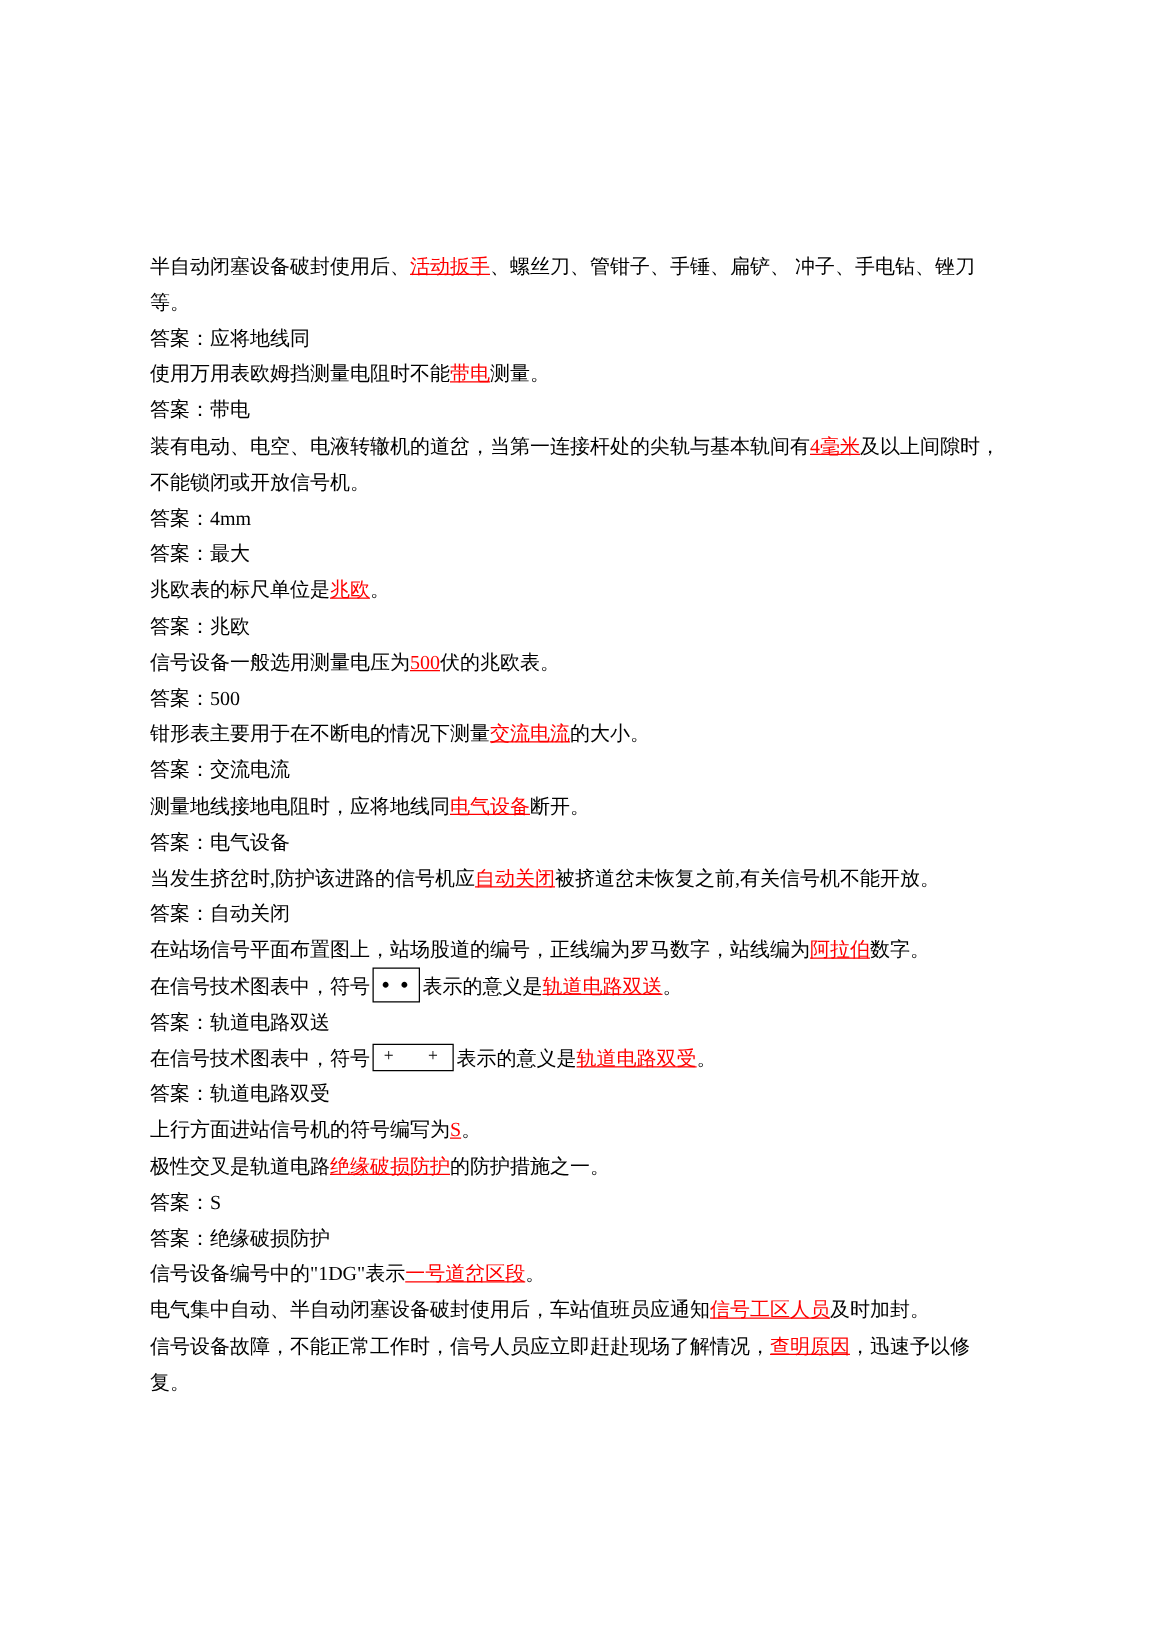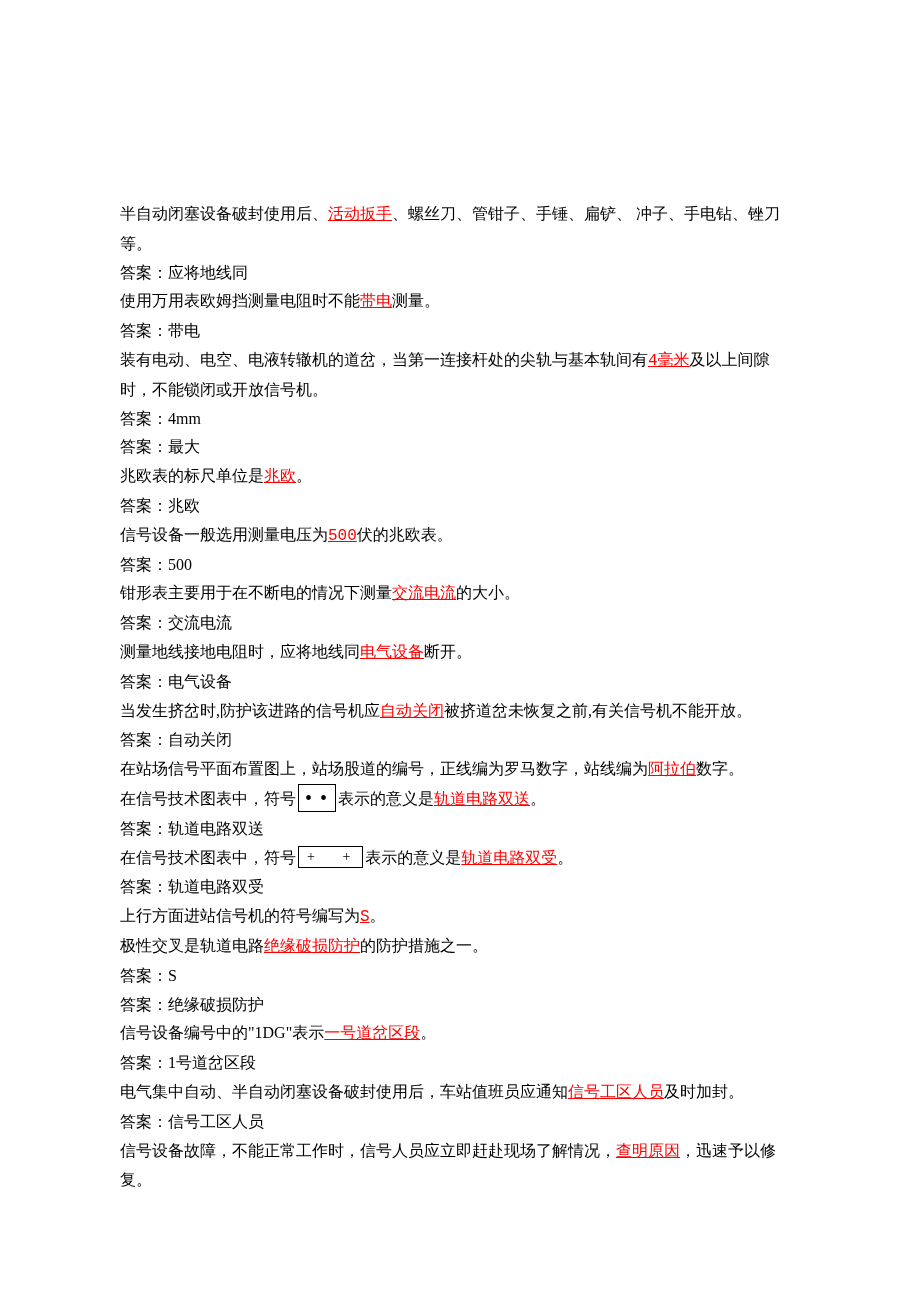--- a/index.html
+++ b/index.html
@@ -19,21 +19,20 @@
     .content {
       white-space: normal;
     }
     .line {
       margin: 0;
       text-align: left;
     }
     .highlight {
       color: #ff0000;
       text-decoration: underline;
-      font-family: Liberation Mono, monospace;
     }
     .sym-box {
       display: inline-block;
       border: 1.5px solid #000;
       vertical-align: middle;
       margin: 0 2px;
       font-family: serif;
       line-height: 1;
       padding: 3px 8px;
       position: relative;
@@ -145,28 +144,22 @@
   <p class="line">
     <span>答案：</span><span>S</span>
   </p>
   <p class="line">
     <span>答案：</span><span>绝缘破损防护</span>
   </p>
 
   <p class="line">
     <span>信号设备编号中的"1DG"表示</span><span class="highlight">一号道岔区段</span><span>。</span>
   </p>
-  <p class="line">
-    <span>答案：</span><span>1号道岔区段</span>
-  </p>
 
   <p class="line">
     <span>电气集中自动、半自动闭塞设备破封使用后，车站值班员应通知</span><span class="highlight">信号工区人员</span><span>及时加封。</span>
-  </p>
-  <p class="line">
-    <span>答案：</span><span>信号工区人员</span>
   </p>
 
   <p class="line">
     <span>信号设备故障，不能正常工作时，信号人员应立即赶赴现场了解情况，</span><span class="highlight">查明原因</span><span>，迅速予以修复。</span>
   </p>
 
 </div>
 
 </body></html>

